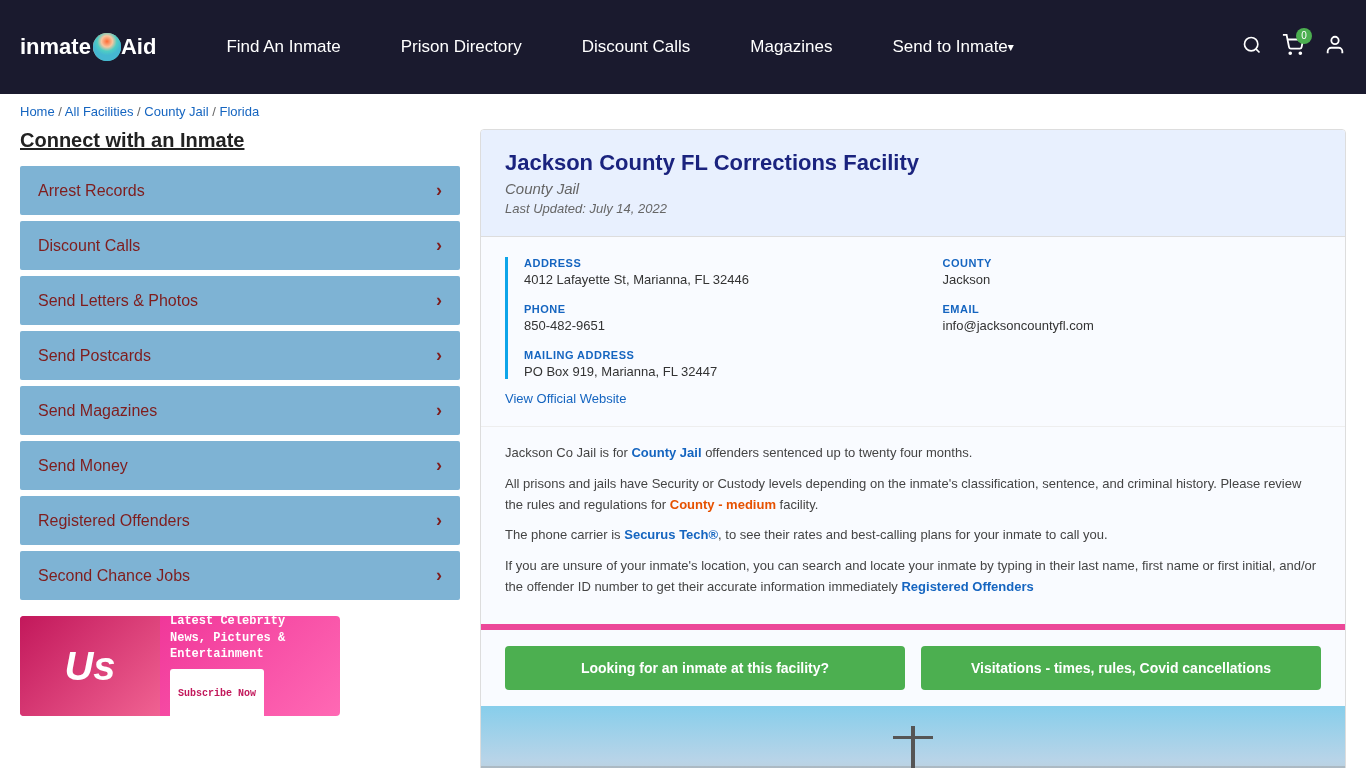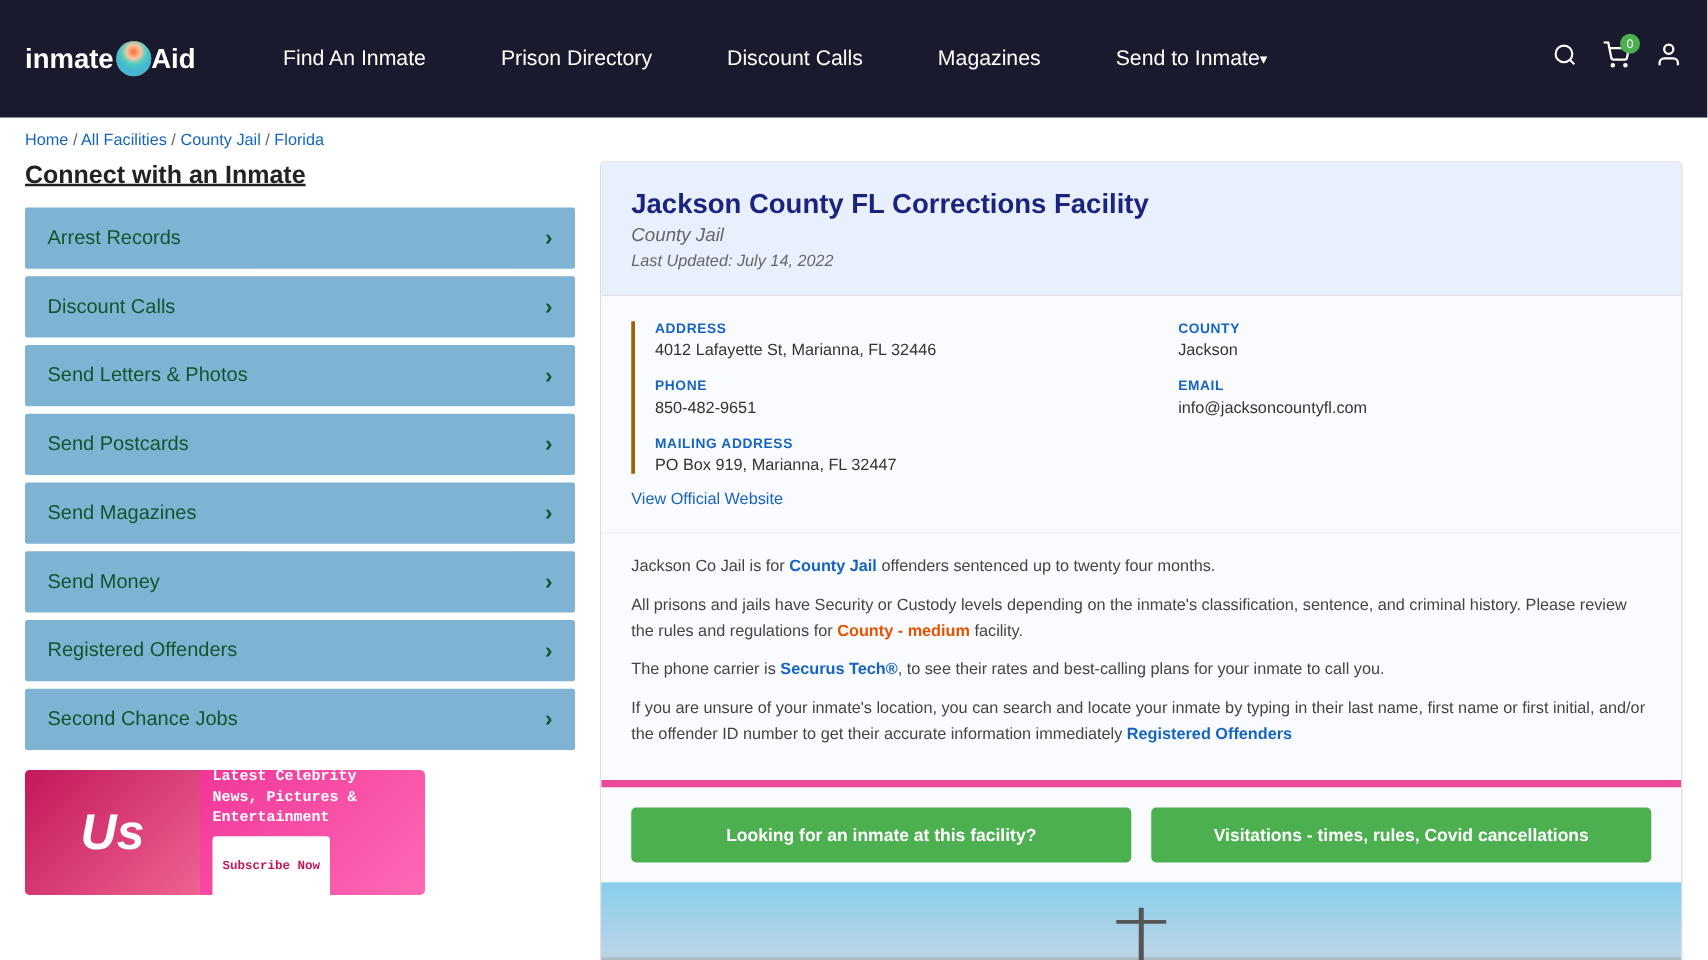--- a/index.html
+++ b/index.html
@@ -108,21 +108,21 @@
       margin-bottom: 14px;
       color: #222;
     }
     .sidebar-menu {
       display: flex;
       flex-direction: column;
       gap: 6px;
     }
     .sidebar-item {
       background: #7eb3d4;
-      color: #14532d;
+      color: #7f1d1d;
       font-size: 16px;
       font-weight: 500;
       padding: 14px 18px;
       display: flex;
       align-items: center;
       justify-content: space-between;
       cursor: pointer;
       border-radius: 2px;
     }
     .sidebar-arrow {
@@ -199,21 +199,21 @@
     
     .info-section {
       padding: 20px 24px;
       border-bottom: 1px solid #eee;
       background: #f9fbff;
     }
     .info-grid {
       display: grid;
       grid-template-columns: 1fr 1fr;
       gap: 16px 40px;
-      border-left: 3px solid #a16207;
+      border-left: 3px solid #0ea5e9;
       padding-left: 16px;
     }
     .info-field-label {
       font-size: 11px;
       color: #1565c0;
       font-weight: bold;
       text-transform: uppercase;
       letter-spacing: 0.5px;
       margin-bottom: 3px;
     }

